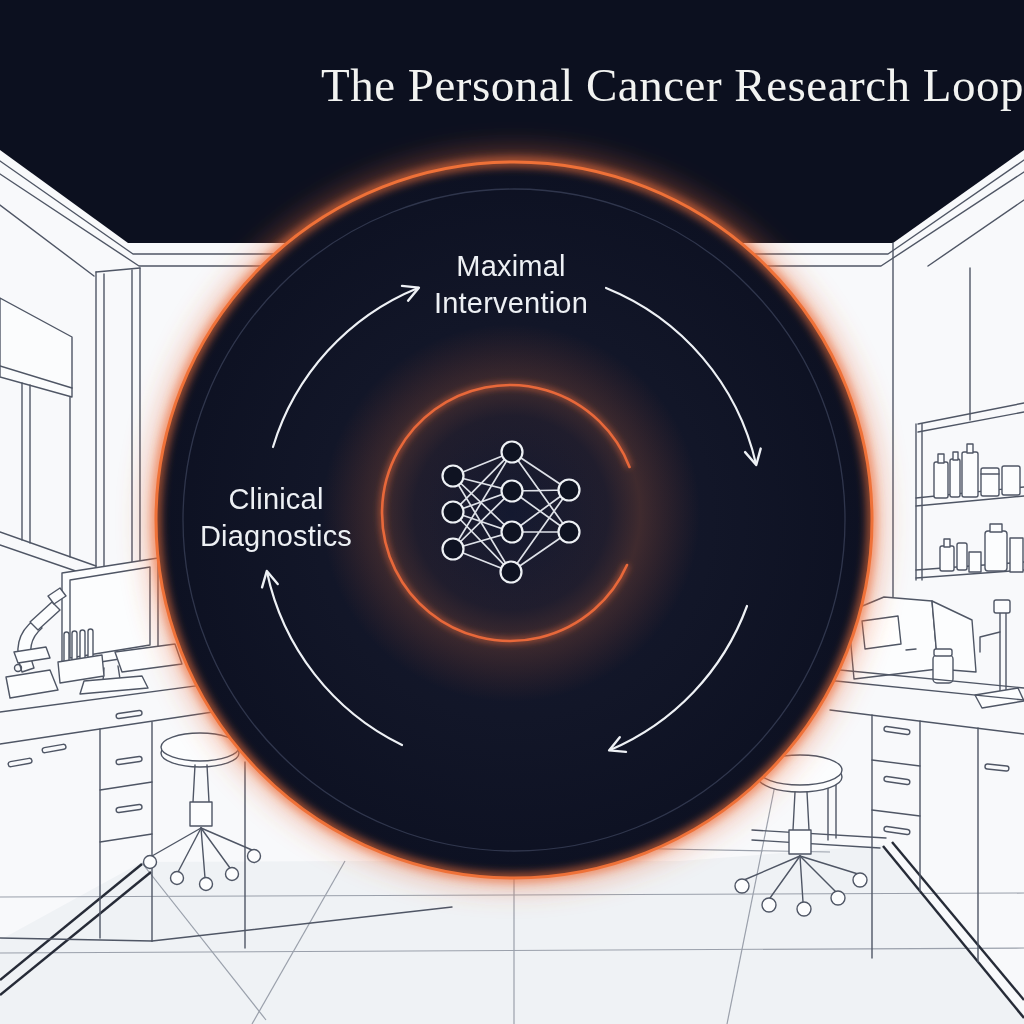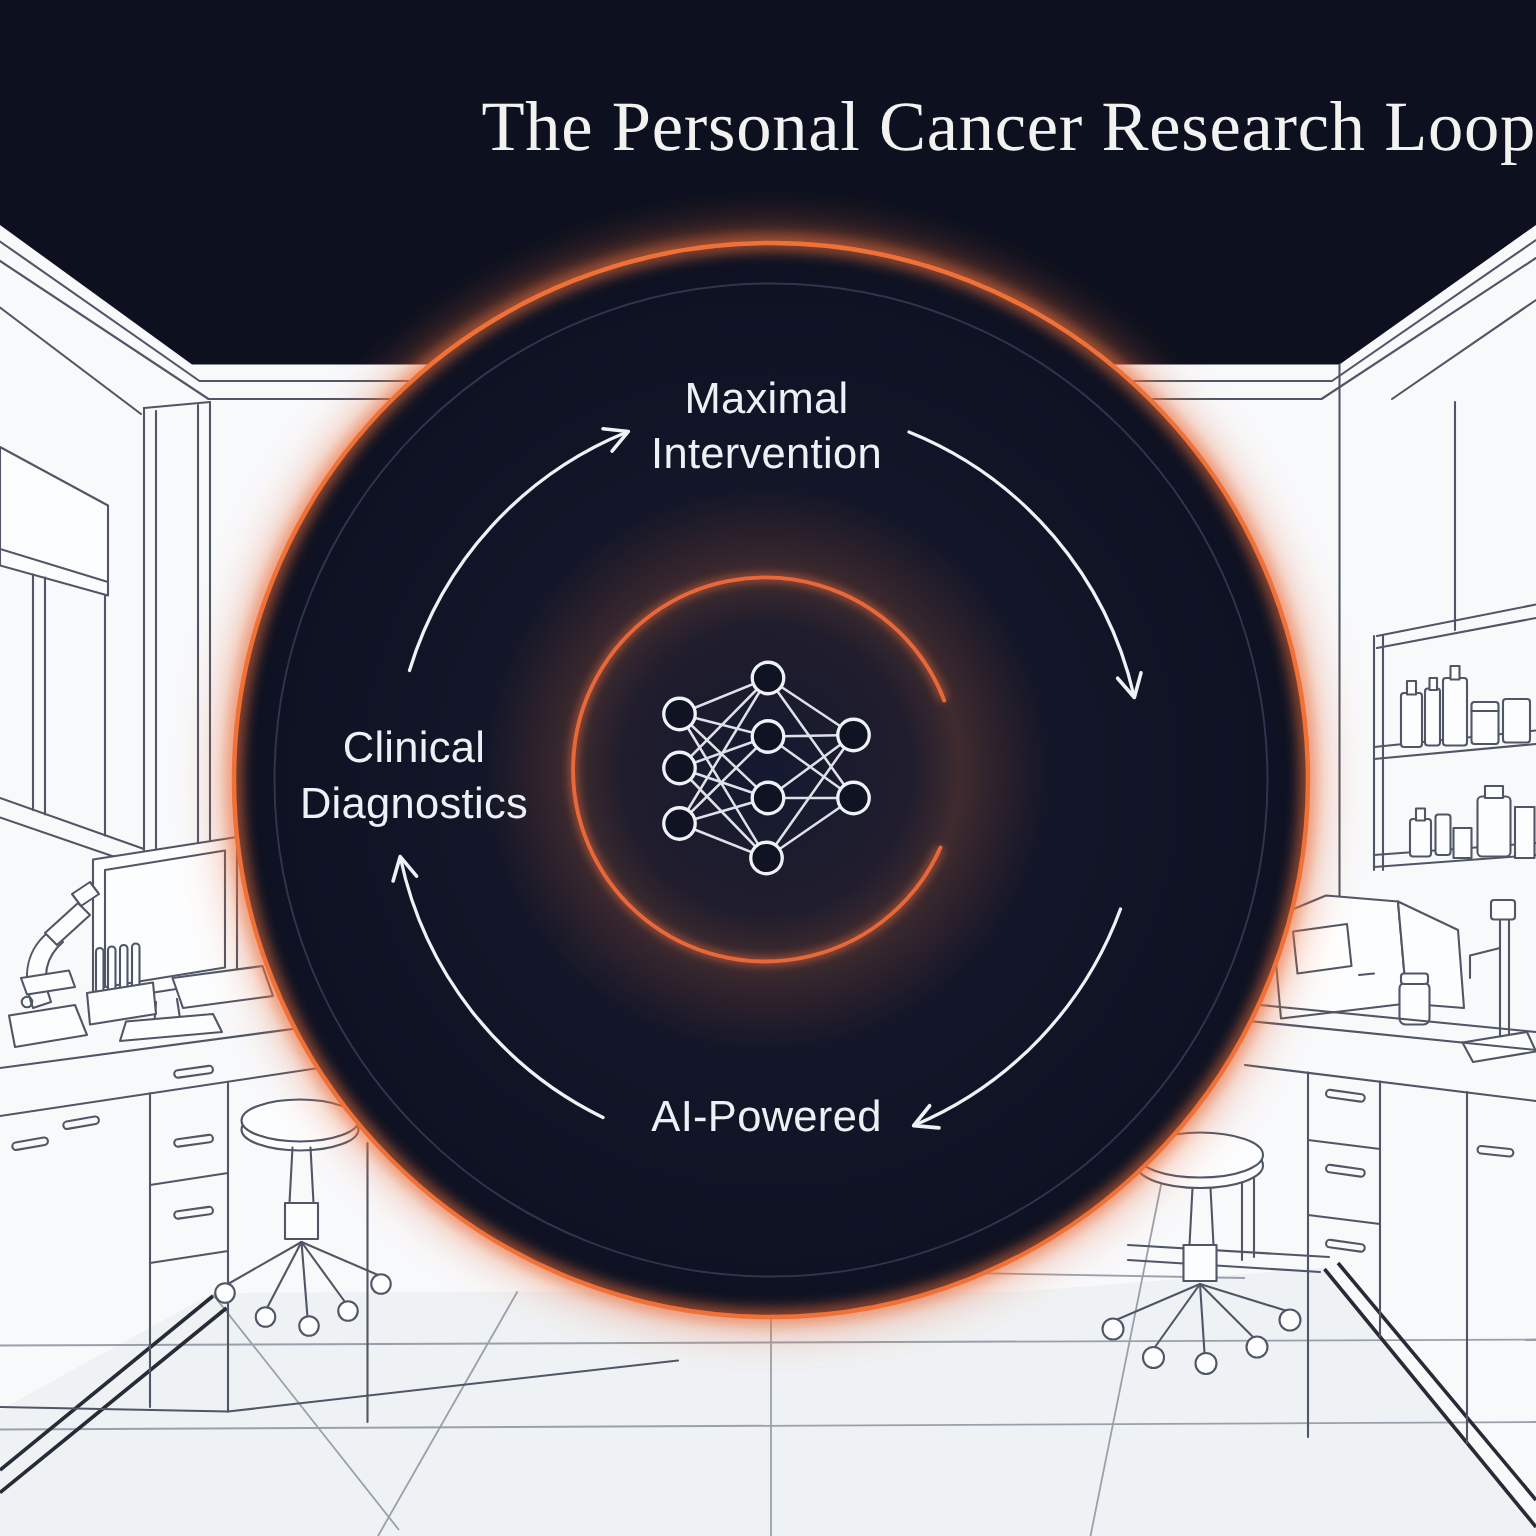--- a/index.html
+++ b/index.html
@@ -293,20 +293,19 @@
   </g>
 </svg>
 
 <h1 class="page-title">The Personal Cancer Research Loop</h1>
 
 <div class="stage-label stage-top">
   <div>Maximal</div>
   <div>Intervention</div>
 </div>
 <div class="stage-label stage-bottom">
-  <div>AI-Powered</div>
 </div>
 <div class="stage-label stage-left">
   <div>Clinical</div>
   <div>Diagnostics</div>
 </div>
 
 </div>
 
 </body></html>

